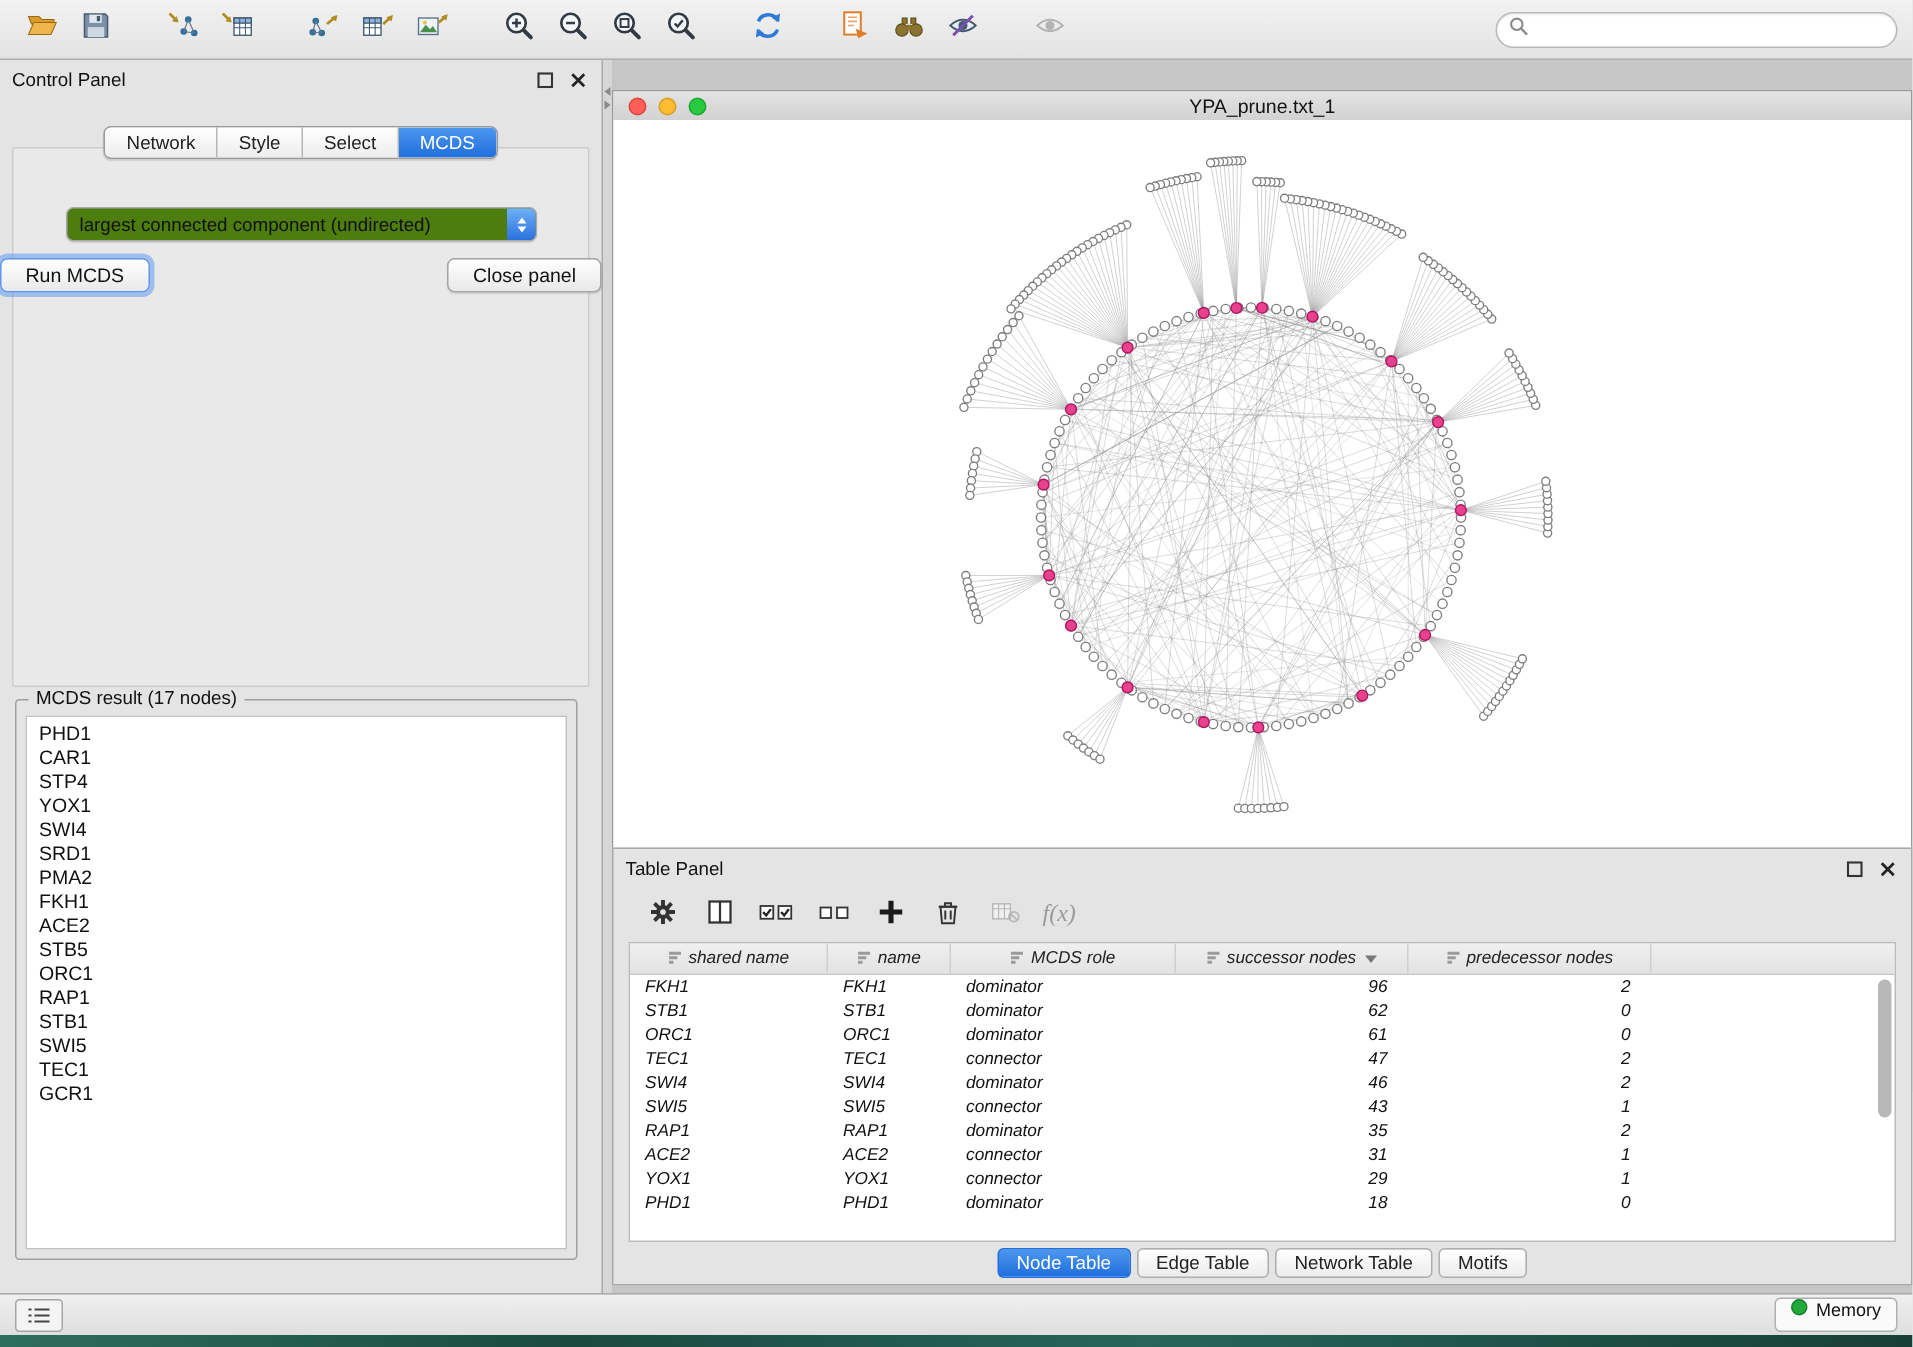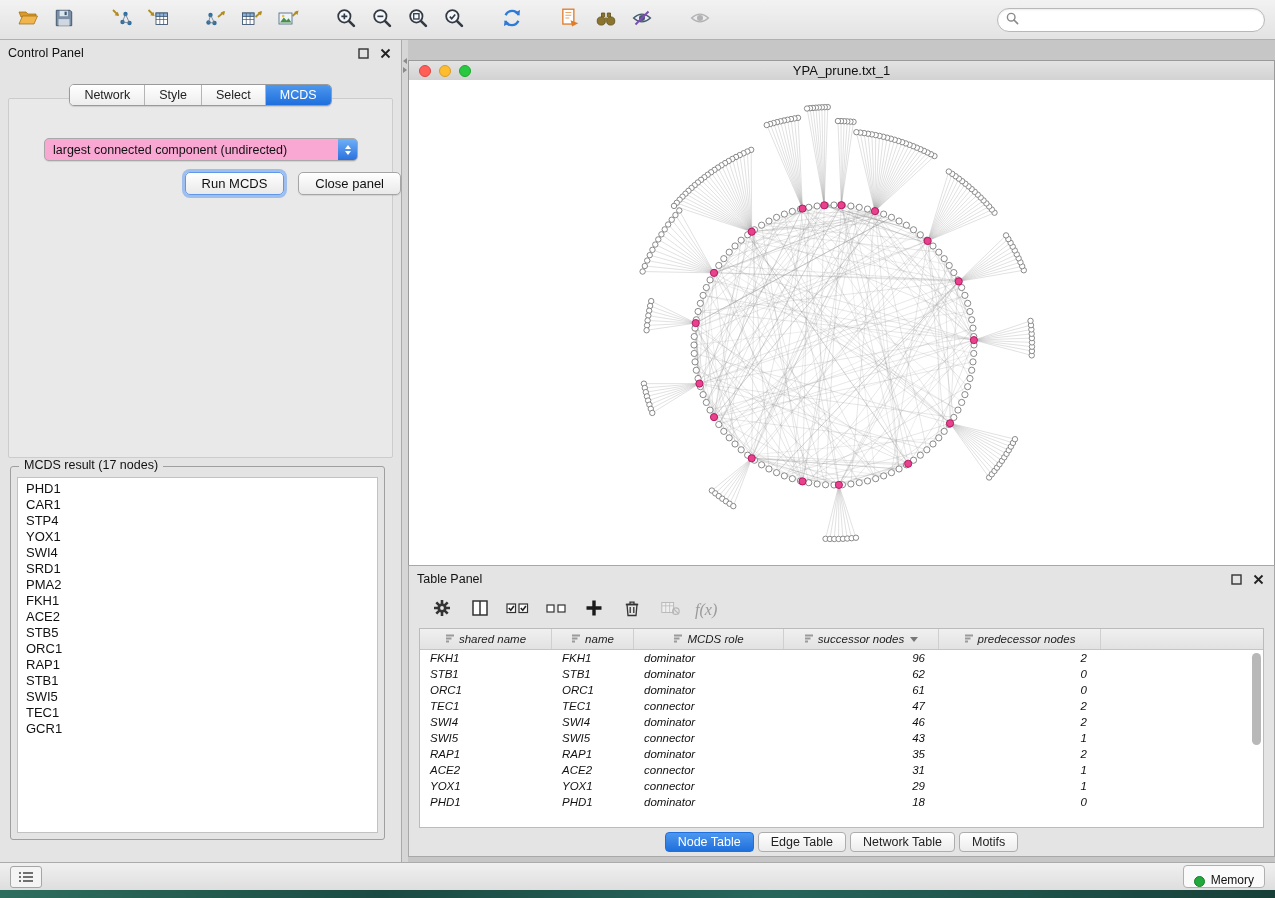--- a/index.html
+++ b/index.html
@@ -55,33 +55,33 @@
     padding:3px 14px;font-size:12.5px;color:#222;background:linear-gradient(#ffffff,#ededed);
     border-left:1px solid #b5b5b5;cursor:default;white-space:nowrap;
   }
   .seg-btn:first-child{border-left:none;}
   .seg-btn.active{
     background:linear-gradient(#4d97ee,#1f6fdd);color:#fff;
   }
   #opt-label{position:absolute;top:52px;left:0;right:0;text-align:center;font-size:13px;color:#111;z-index:2;}
   #criterion-dd{
     position:absolute;top:72px;left:44px;width:314px;height:23px;z-index:2;
-    background:#f9a8d4;border:1px solid #a8a8a8;border-radius:5px;
+    background:#4d7c0f;border:1px solid #a8a8a8;border-radius:5px;
     display:flex;align-items:center;box-sizing:border-box;
     box-shadow:0 1px 1px rgba(0,0,0,.1);
   }
   #criterion-dd .dd-text{flex:1;font-size:12.5px;padding:0 8px;color:#111;white-space:nowrap;overflow:hidden;}
   #criterion-dd .dd-stepper{
     width:19px;align-self:stretch;border-radius:0 4px 4px 0;
     background:linear-gradient(#6fb0f8,#2a71dd);
     display:flex;flex-direction:column;align-items:center;justify-content:center;gap:2px;
   }
   .tri-up{width:0;height:0;border-left:3.5px solid transparent;border-right:3.5px solid transparent;border-bottom:4.5px solid #fff;}
   .tri-dn{width:0;height:0;border-left:3.5px solid transparent;border-right:3.5px solid transparent;border-top:4.5px solid #fff;}
-  #cp-buttons{position:absolute;top:106px;left:0;right:0;display:flex;justify-content:flex-end;gap:14px;z-index:2;}
+  #cp-buttons{position:absolute;top:106px;left:0;right:0;display:flex;justify-content:space-between;gap:14px;z-index:2;}
   .mac-btn{
     padding:3px 16px;font-size:13px;color:#111;border:1px solid #a5a5a5;border-radius:5px;
     background:linear-gradient(#ffffff,#e9e9e9);box-shadow:0 1px 1px rgba(0,0,0,.1);
     font-family:"Liberation Sans",sans-serif;
   }
   .mac-btn.focused{border-color:#5f97ea;box-shadow:0 0 0 3px rgba(98,155,240,.55);}
   #mcds-fieldset{
     position:absolute;left:10px;right:16px;top:400px;height:372px;
     border:1px solid #9f9f9f;border-radius:3px;
   }
@@ -157,21 +157,21 @@
     position:absolute;left:0;top:862px;width:1275px;height:28px;
     background:linear-gradient(#f0f0f0,#dedede);border-top:1px solid #ababab;
     display:flex;align-items:center;padding:0 10px;box-sizing:border-box;
   }
   #status-left-btn{
     width:30px;height:20px;border:1px solid #a5a5a5;border-radius:3px;background:#f4f4f4;
     display:flex;align-items:center;justify-content:center;
   }
   #memory-btn{
     margin-left:auto;height:21px;border:1px solid #b0b0b0;border-radius:4px;background:#fafafa;
-    display:flex;align-items:flex-end;gap:6px;padding:0 10px;font-size:12px;color:#111;
+    display:flex;align-items:flex-start;gap:6px;padding:0 10px;font-size:12px;color:#111;
   }
   #memory-dot{width:11px;height:11px;border-radius:50%;background:#21a93c;border:1px solid #14802a;box-sizing:border-box;}
   #wallpaper{
     position:absolute;left:0;top:890px;width:1275px;height:8px;
     background:linear-gradient(90deg,#2e6e5e,#1b4a42 30%,#27655b 60%,#173f38);
   }
 </style>
 </head>
 <body>
 

